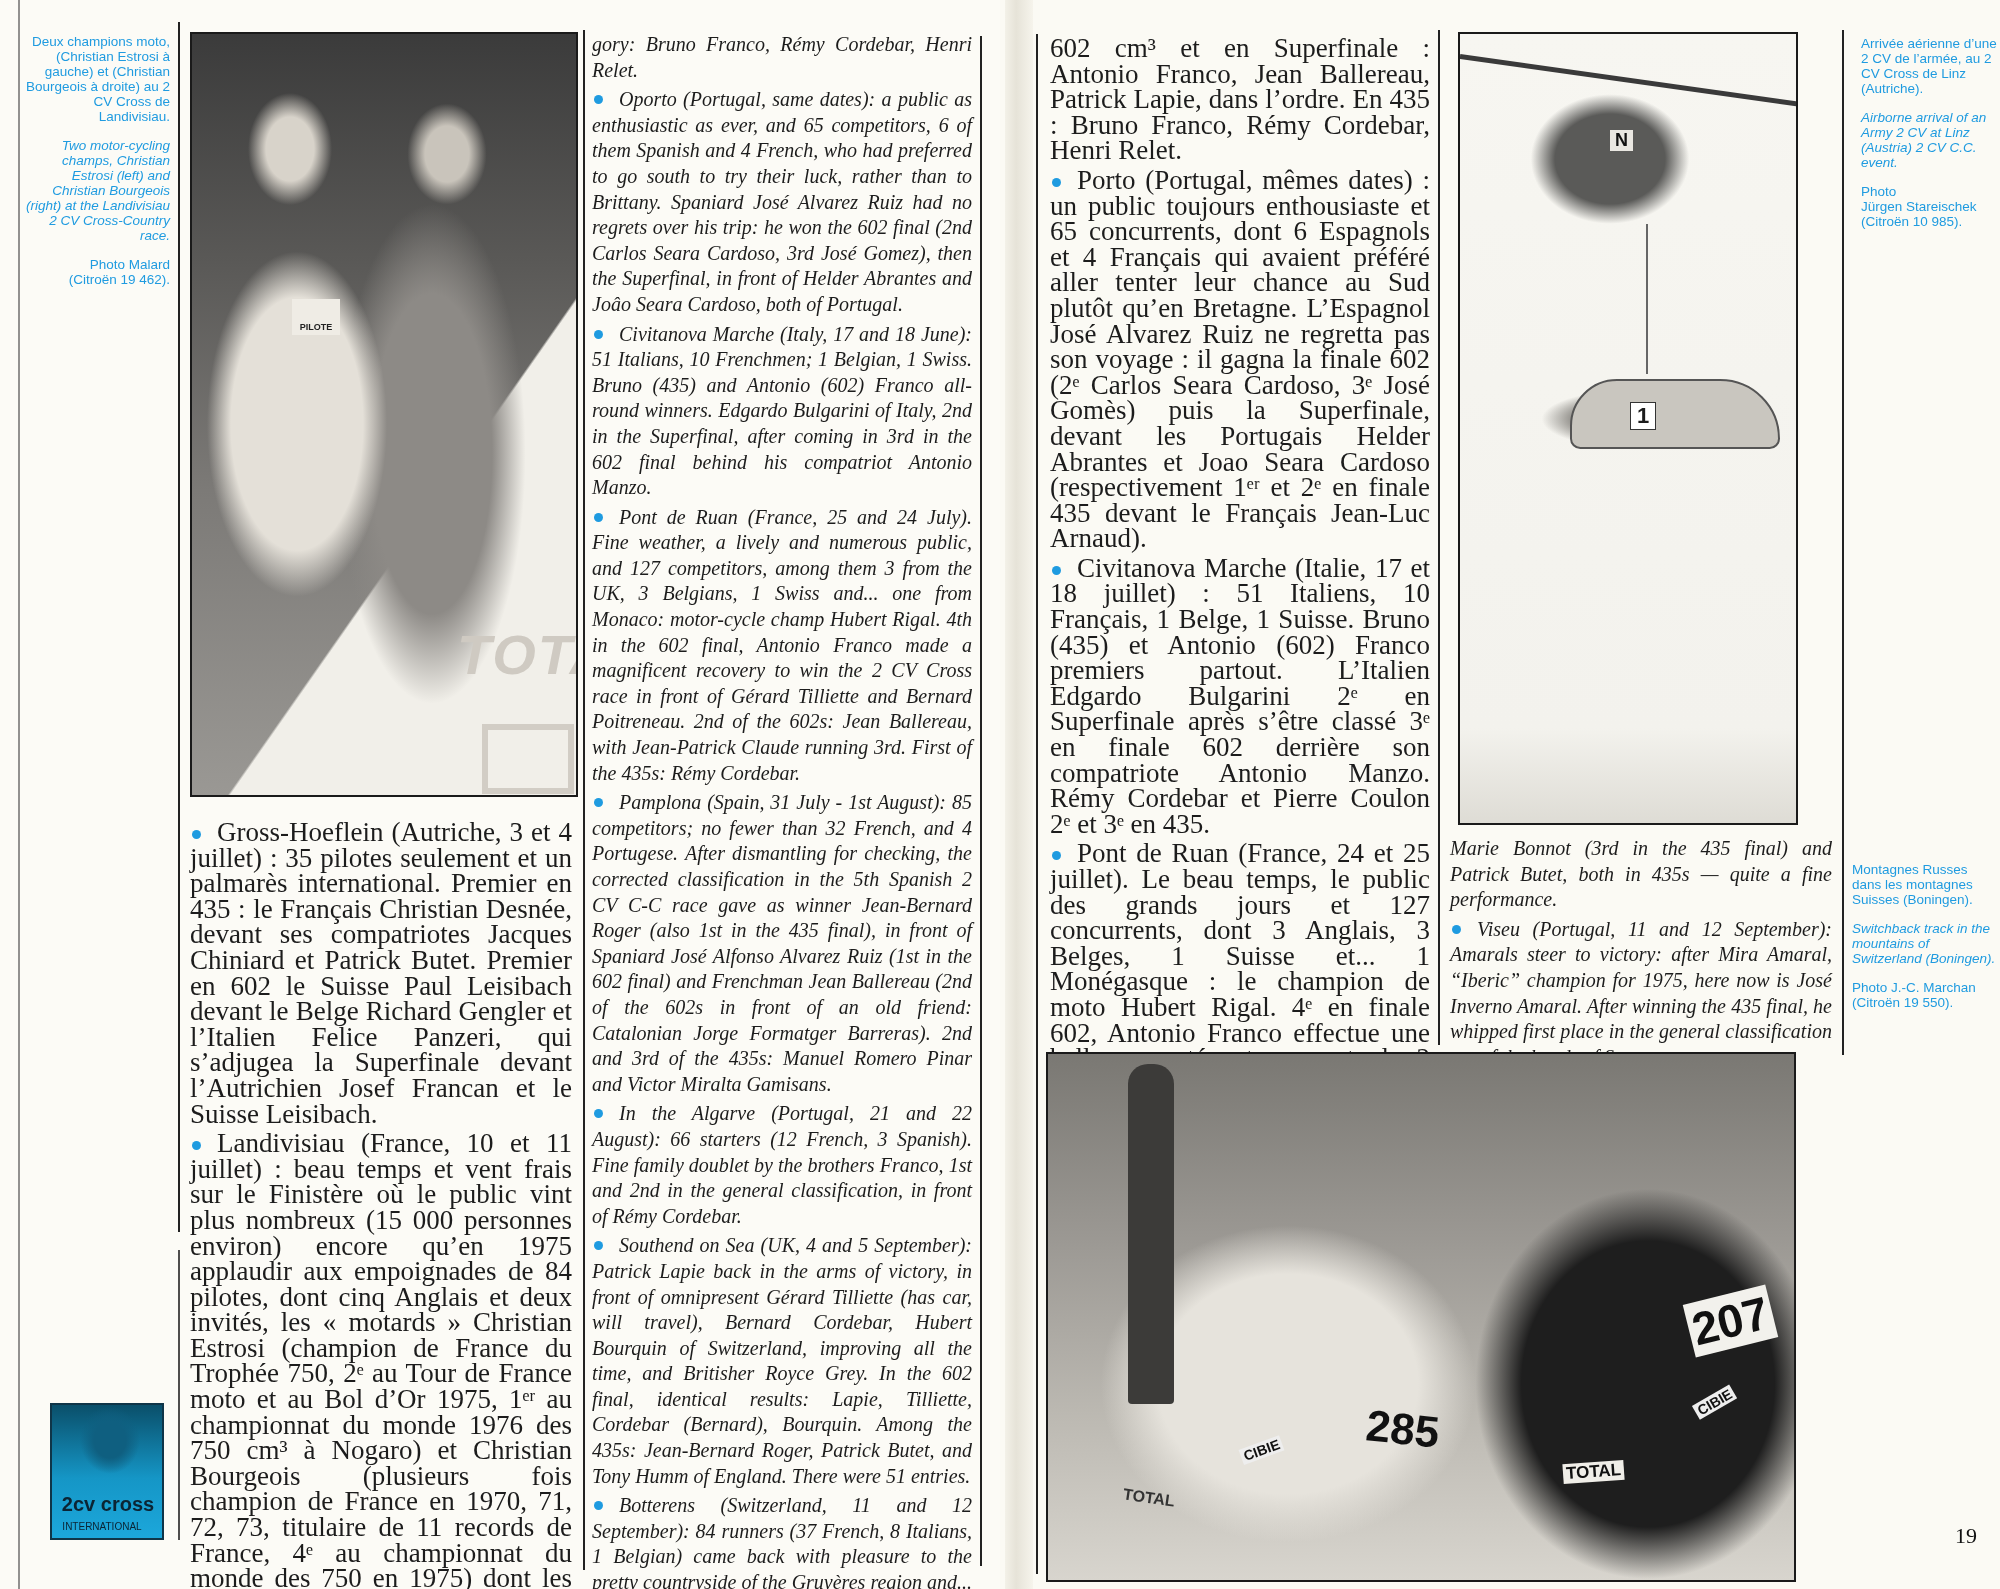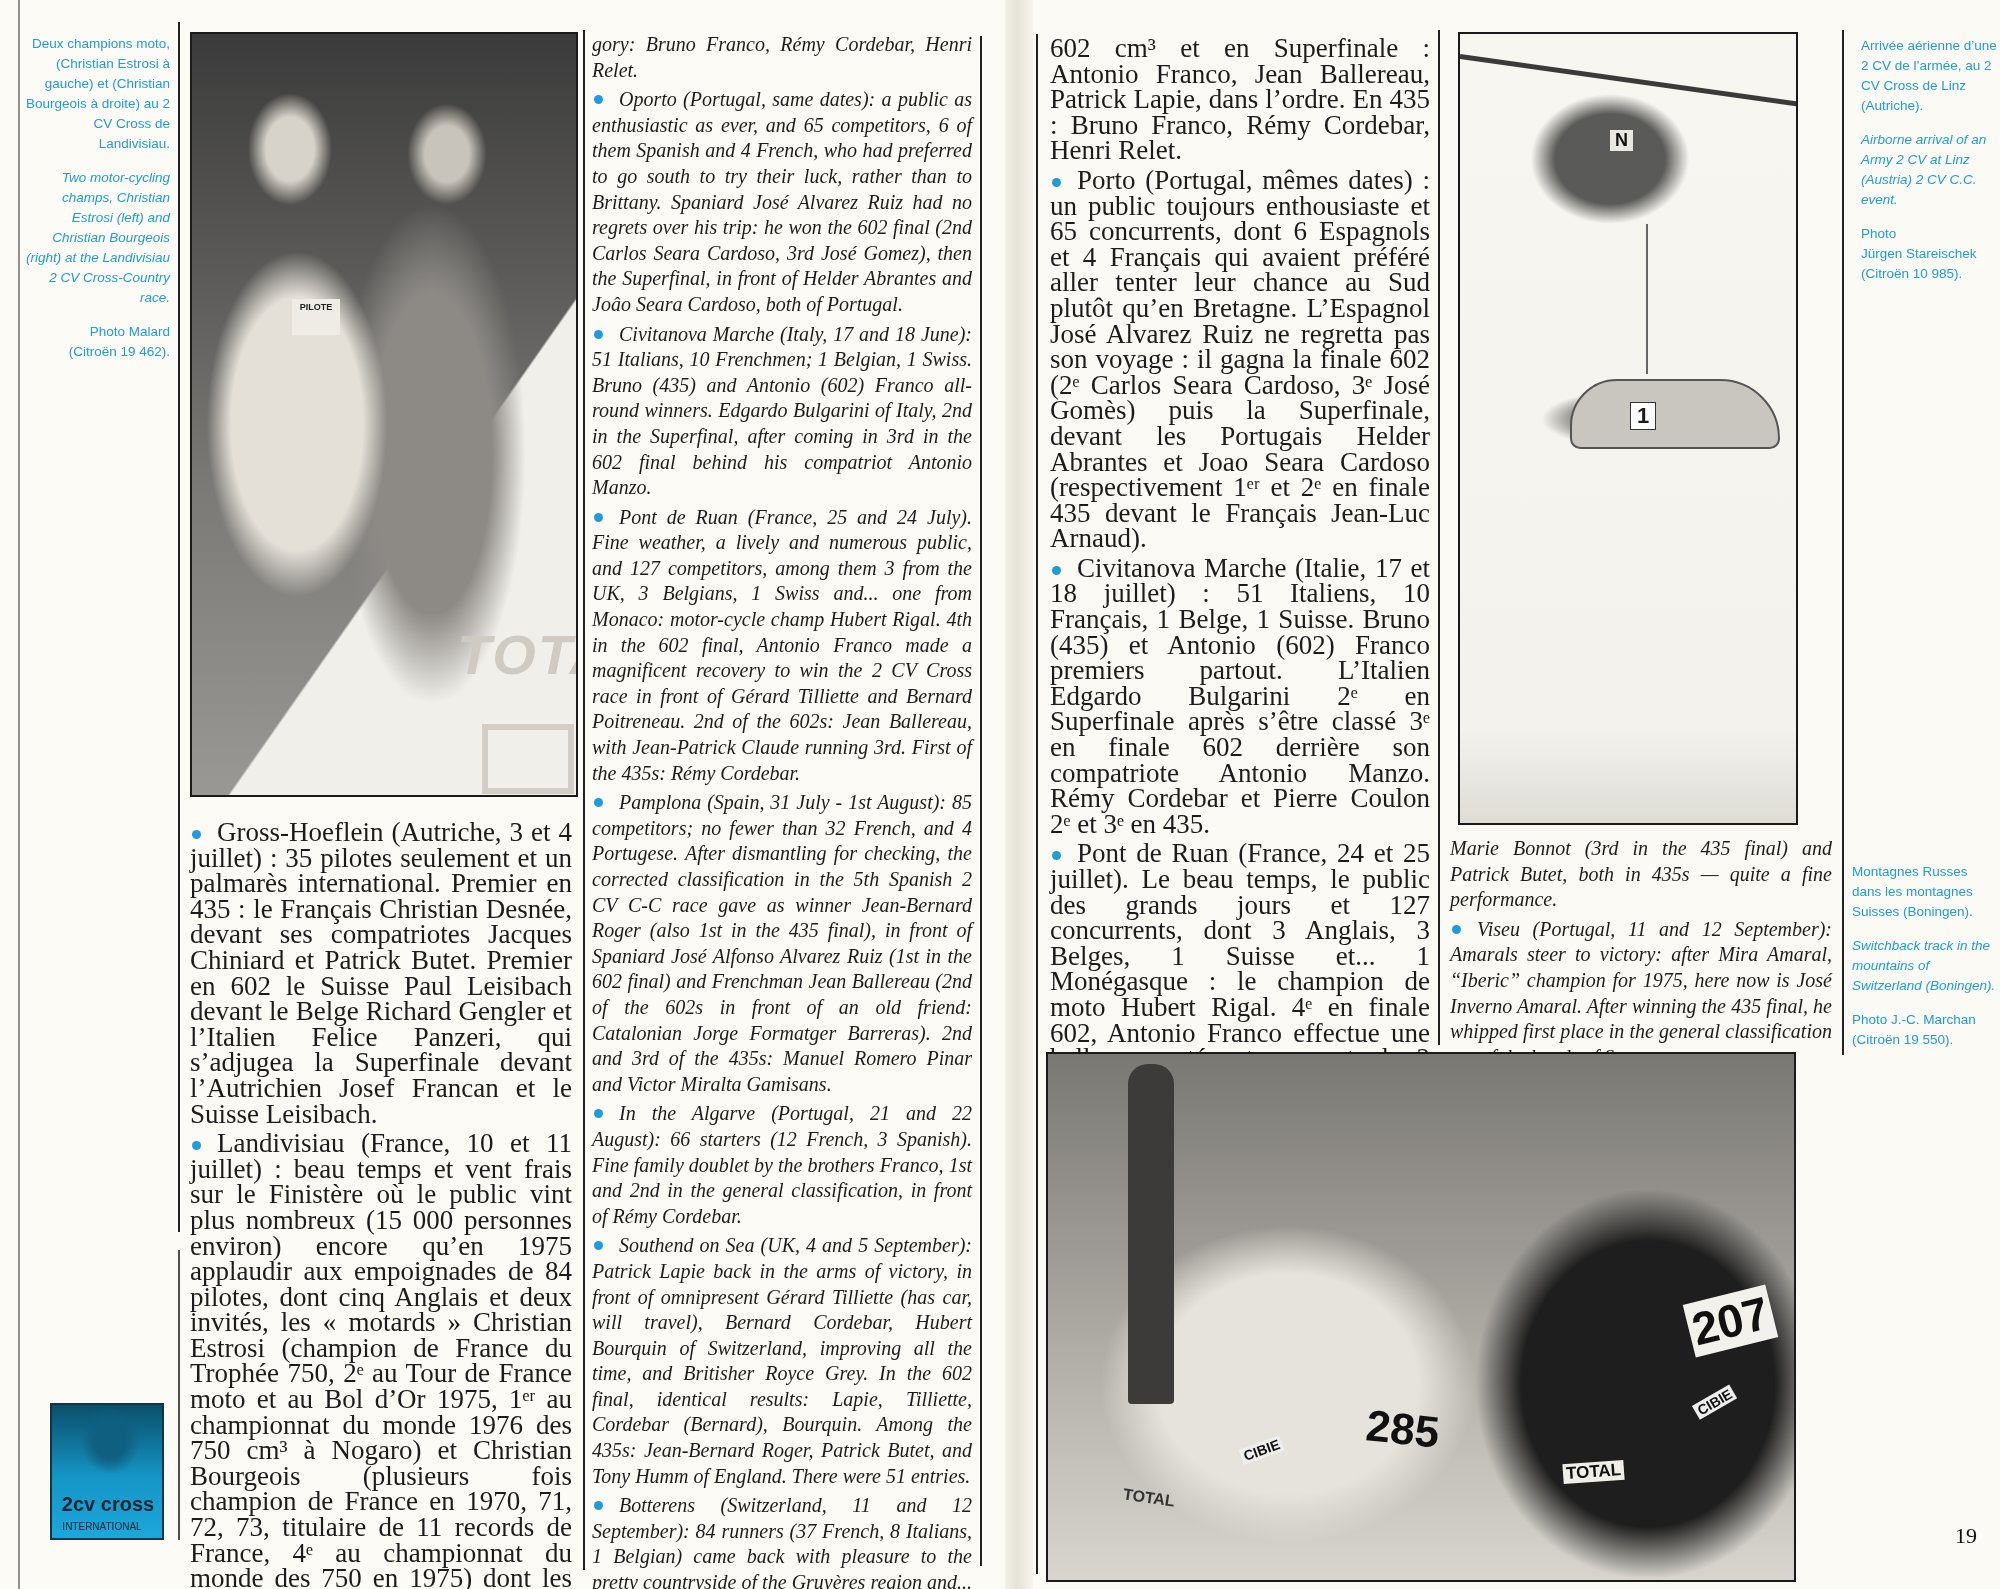--- a/index.html
+++ b/index.html
@@ -10,21 +10,21 @@
   .page-left { left: 0; width: 1000px; }
   .page-right { left: 1000px; width: 1000px; }
   .gutter { position: absolute; left: 1005px; top: 0; width: 28px; height: 1589px;
             background: linear-gradient(to right, #f3f1e8, #e6e3d8 40%, #f6f4ec); }
   .left-edge { position: absolute; left: 18px; top: 0; width: 2px; height: 1589px; background: #3a3a3a; opacity: .55; }
 
   .vrule { position: absolute; width: 2px; background: #222; }
 
   
   .caption { position: absolute; font-family: "Liberation Sans", "DejaVu Sans", sans-serif;
-             color: #1f9be0; font-size: 13.5px; line-height: 20px; }
+             color: #1f9be0; font-size: 13.5px; line-height: 15px; }
   .caption p { margin-bottom: 14px; }
   .caption .it { font-style: italic; }
   .cap-right-align { text-align: right; }
 
   
   .col { position: absolute; font-size: 27px; line-height: 25.6px; text-align: justify; hyphens: manual; }
   .col.italic { font-style: italic; font-size: 20px; }
   .col p { text-indent: 0; }
   .col p + p { margin-top: 4px; }
   .bullet { display: inline-block; width: 9px; height: 9px; border-radius: 50%; background: #1f9be0;
@@ -36,21 +36,21 @@
     left: 190px; top: 32px; width: 388px; height: 765px;
     background:
       radial-gradient(ellipse 60px 80px at 98px 115px, #d8d3ca 40%, transparent 70%),
       radial-gradient(ellipse 55px 70px at 255px 120px, #c9c4bb 40%, transparent 72%),
       radial-gradient(ellipse 120px 230px at 105px 390px, #e4e0d8 55%, transparent 75%),
       radial-gradient(ellipse 120px 320px at 240px 420px, #8d8a86 50%, transparent 78%),
       linear-gradient(125deg, transparent 62%, #f1efe9 62.3%),
       linear-gradient(to bottom, #3b3b3b 0%, #5a5957 30%, #7c7a77 60%, #9a9894 100%);
   }
   .photo-riders .badge { position: absolute; left: 100px; top: 265px; width: 48px; height: 36px; background: #efece5;
-                         font: bold 9px "Liberation Sans", sans-serif; text-align: center; padding-top: 3px; color: #222; }
+                         font: bold 9px "Liberation Sans", sans-serif; text-align: center; padding-top: 23px; color: #222; }
   .photo-riders .total { position: absolute; left: 265px; top: 588px; font: italic bold 56px "Liberation Sans", sans-serif;
                          color: #cfcac2; letter-spacing: 2px; }
   .photo-riders .blogo { position: absolute; left: 290px; top: 690px; width: 92px; height: 70px; border: 6px solid #d2cdc5; }
 
   .photo-heli {
     left: 1458px; top: 32px; width: 340px; height: 793px;
     background:
       radial-gradient(ellipse 110px 90px at 150px 125px, #5a5a58 50%, transparent 72%),
       radial-gradient(ellipse 115px 38px at 168px 385px, #9a9893 50%, transparent 75%),
       linear-gradient(to bottom, #f7f6f1 0%, #f3f2ed 88%, #dedcd5 100%);

